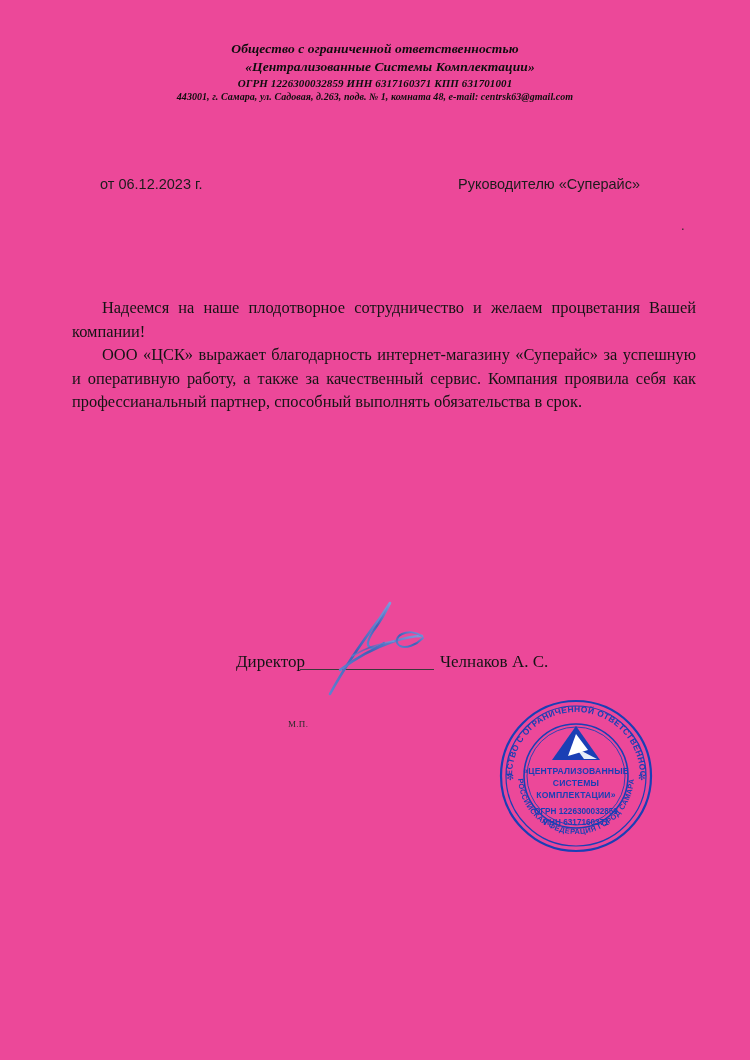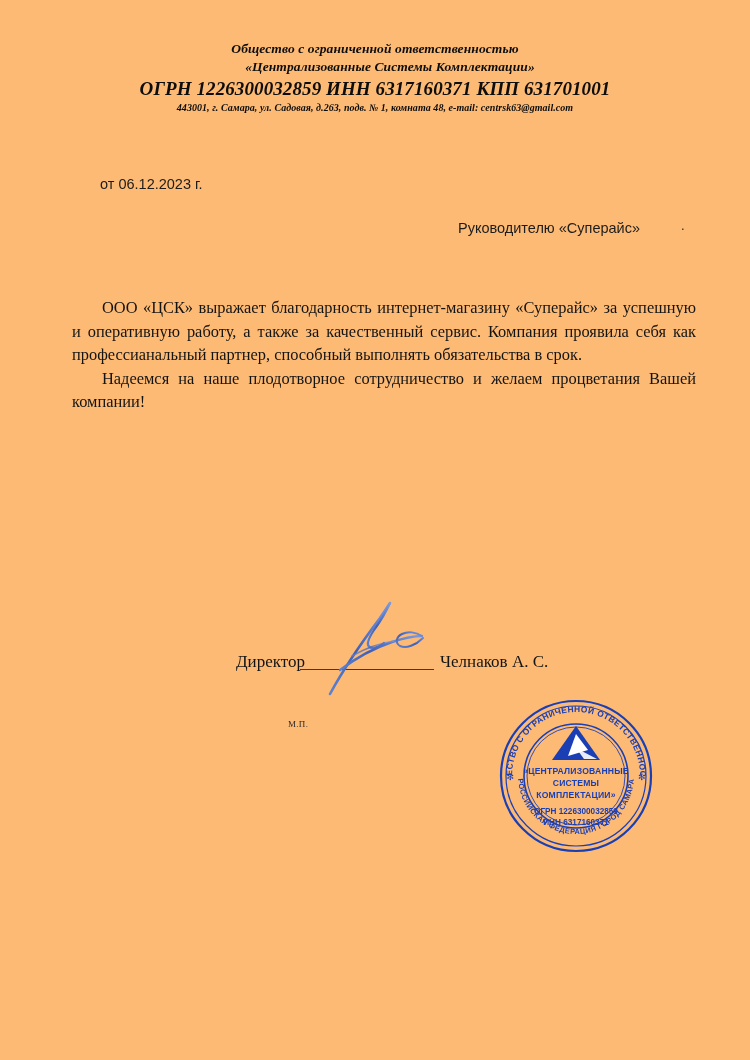--- a/index.html
+++ b/index.html
@@ -5,21 +5,21 @@
 <style>
   html, body {
     margin: 0;
     padding: 0;
     background: #ffffff;
   }
   .page {
     position: relative;
     width: 750px;
     height: 1060px;
-    background: #fdba74;
+    background: #ec4899;
     overflow: hidden;
     font-family: "Liberation Serif", serif;
     color: #1a1a1a;
   }
 
   
   .letterhead {
     position: absolute;
     left: 0;
     top: 40px;
@@ -30,21 +30,21 @@
     font-style: italic;
     color: #0d0d0d;
   }
   .lh-line {
     display: block;
     line-height: 1.32;
     letter-spacing: 0.1px;
   }
   .lh-name1 { font-size: 13.5px; }
   .lh-name2 { font-size: 13.5px; padding-left: 30px; }
-  .lh-reg   { font-size: 19px; }
+  .lh-reg   { font-size: 11px; }
   .lh-addr  { font-size: 10px; letter-spacing: 0.05px; }
 
   
   .meta-row {
     position: absolute;
     left: 0;
     top: 176px;
     width: 750px;
     height: 22px;
     font-family: "Liberation Sans", sans-serif;
@@ -55,21 +55,20 @@
     position: absolute;
     left: 100px;
     top: 0;
     white-space: nowrap;
   }
   .addressee-text {
     position: absolute;
     left: 458px;
     top: 0;
     white-space: nowrap;
-    margin-top: 44px;
   }
 
   
   .stray-mark {
     position: absolute;
     left: 681px;
     top: 219px;
     font-family: "Liberation Sans", sans-serif;
     font-size: 13px;
     color: #2a2a2a;
@@ -168,22 +167,22 @@
   </div>
 
   <div class="meta-row">
     <span class="date-text">от 06.12.2023 г.</span>
     <span class="addressee-text">Руководителю «Суперайс»</span>
   </div>
 
   <span class="stray-mark">.</span>
 
   <div class="body-block">
+    <p>Надеемся на наше плодотворное сотрудничество и желаем процветания Вашей компании!</p>
     <p>ООО «ЦСК» выражает благодарность интернет-магазину «Суперайс» за успешную и оперативную работу, а также за качественный сервис. Компания проявила себя как профессианальный партнер, способный выполнять обязательства в срок.</p>
-    <p>Надеемся на наше плодотворное сотрудничество и желаем процветания Вашей компании!</p>
   </div>
 
   <div class="sign-row">
     <span class="sign-title">Директор</span>
     <span class="sign-rule"></span>
     <span class="sign-name">Челнаков А. С.</span>
   </div>
 
   <span class="mp-mark">М.П.</span>
 

